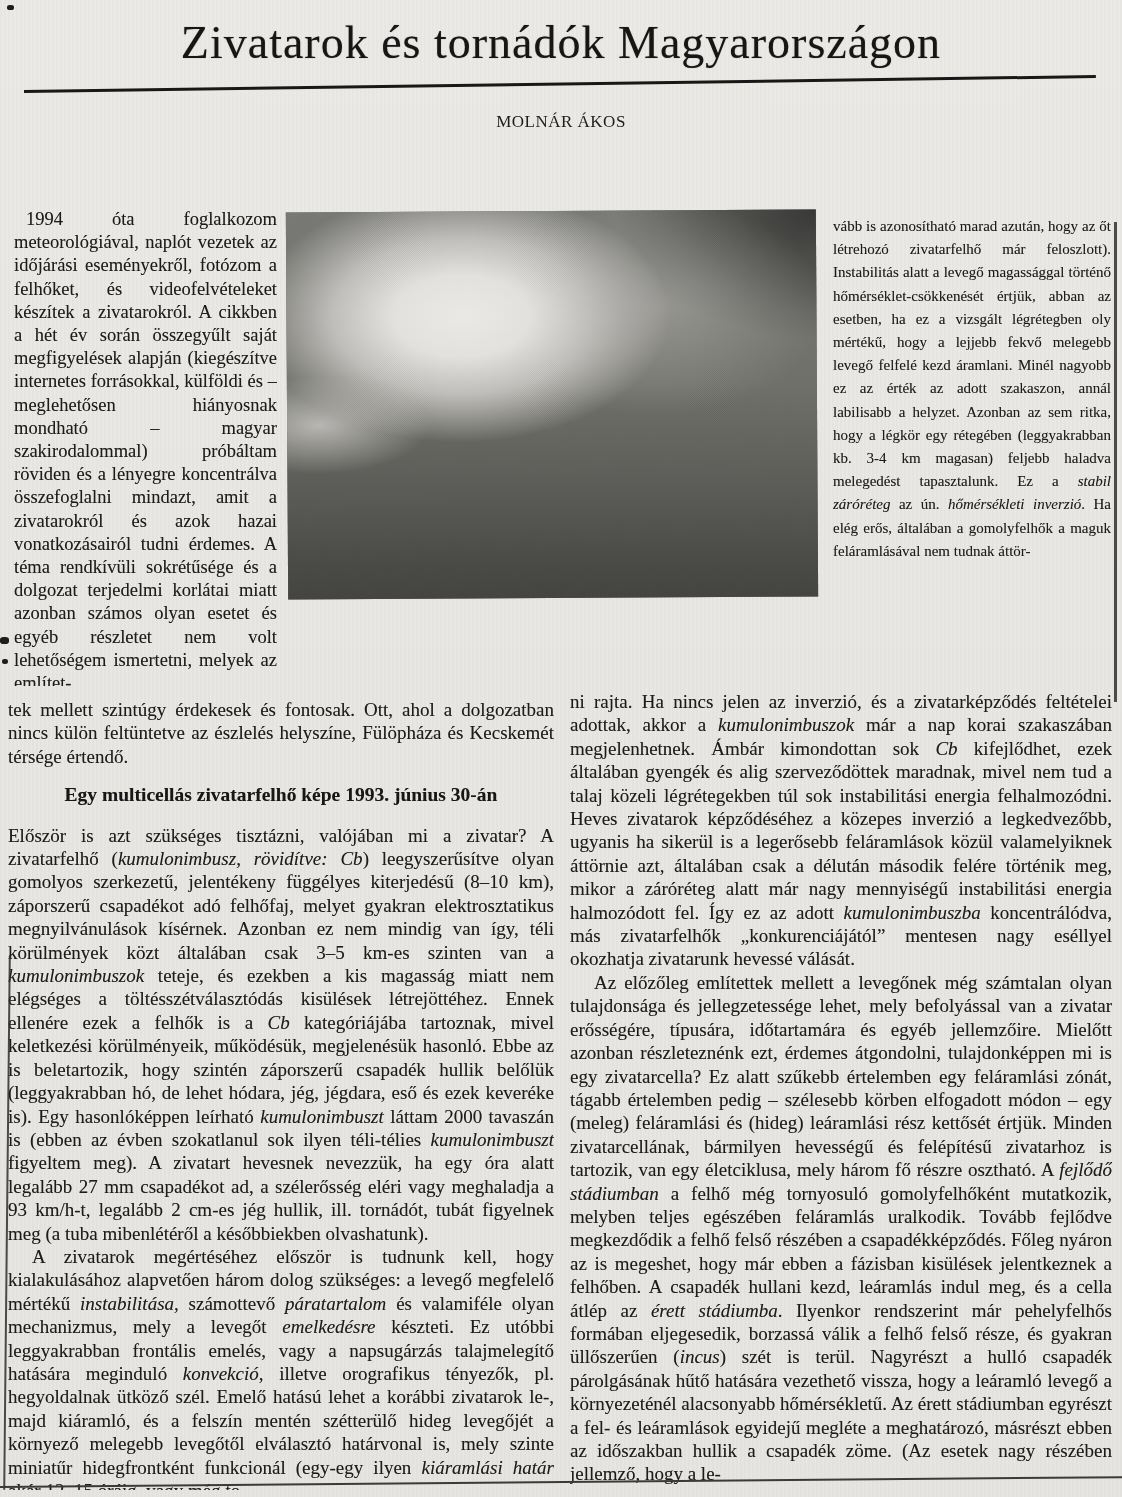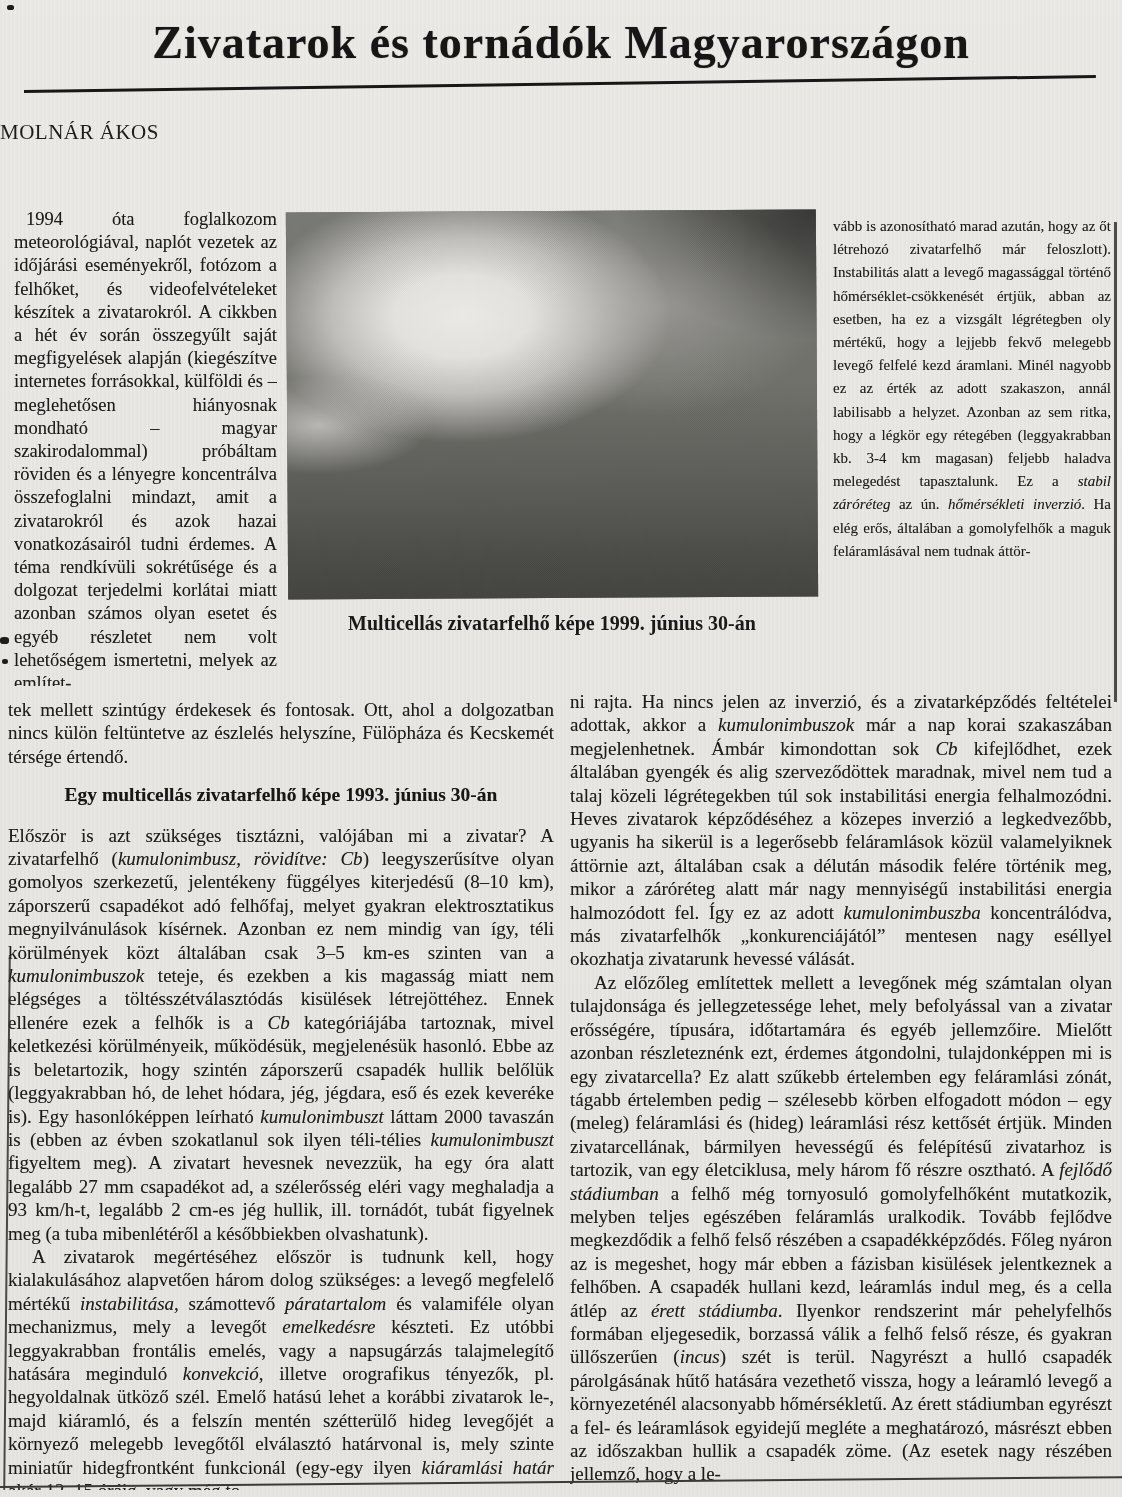--- a/index.html
+++ b/index.html
@@ -14,35 +14,36 @@
     background:
       repeating-linear-gradient(90deg, rgba(0,0,0,0.015) 0 2px, rgba(255,255,255,0.01) 2px 4px),
       linear-gradient(180deg,#eceae6 0%,#e8e7e3 40%,#e6e5e1 100%);
     overflow:hidden;
     color:#1c1c1c;
   }
   
   .title{
     position:absolute;left:0;top:16px;width:100%;
     text-align:center;
-    font-size:46px;font-weight:700;
+    font-size:46px;font-weight:400;
     letter-spacing:1px;
     margin:0;
     color:#161616;
     text-shadow:0 0 1px rgba(20,20,20,.45);
   }
   .title-rule{
     position:absolute;left:24px;top:90px;width:1072px;height:3px;
     background:#181818;
     transform:rotate(-0.8deg);
     transform-origin:left center;
   }
   .author{
-    position:absolute;left:0;top:120px;width:100%;
-    font-size:21px;letter-spacing:.5px;
+    position:absolute;left:0;top:112px;width:100%;
+    text-align:center;
+    font-size:17px;letter-spacing:.5px;
     color:#1d1d1d;
   }
   .affil{
     position:absolute;left:0;top:128px;width:100%;
     text-align:center;
     font-size:15.5px;
     color:#242424;
   }
   
   .photo{
@@ -120,21 +121,20 @@
 
 <div class="page">
 
   <h1 class="title">Zivatarok és tornádók Magyarországon</h1>
   <div class="title-rule"></div>
   <div class="author">MOLNÁR ÁKOS</div>
 
   <div class="photo">
     <div class="halftone"></div>
   </div>
-  <div class="caption">Multicellás zivatarfelhő képe 1999. június 30-án</div>
 
   <div class="col col-n1">
     <p class="ind1">1994 óta foglalkozom meteorológiával, naplót vezetek az időjárási eseményekről, fotózom a felhőket, és videofelvételeket készítek a zivatarokról. A cikkben a hét év során összegyűlt saját megfigyelések alapján (kiegészítve internetes forrásokkal, külföldi és – meglehetősen hiányosnak mondható – magyar szakirodalommal) próbáltam röviden és a lényegre koncentrálva összefoglalni mindazt, amit a zivatarokról és azok hazai vonatkozásairól tudni érdemes. A téma rendkívüli sokrétűsége és a dolgozat terjedelmi korlátai miatt azonban számos olyan esetet és egyéb részletet nem volt lehetőségem ismertetni, melyek az említet-</p>
   </div>
 
   <div class="col col-n2">
     <p>vább is azonosítható marad azután, hogy az őt létrehozó zivatarfelhő már feloszlott). Instabilitás alatt a levegő magassággal történő hőmérséklet-csökkenését értjük, abban az esetben, ha ez a vizsgált légrétegben oly mértékű, hogy a lejjebb fekvő melegebb levegő felfelé kezd áramlani. Minél nagyobb ez az érték az adott szakaszon, annál labilisabb a helyzet. Azonban az sem ritka, hogy a légkör egy rétegében (leggyakrabban kb. 3-4 km magasan) feljebb haladva melegedést tapasztalunk. Ez a <i>stabil záróréteg</i> az ún. <i>hőmérsékleti inverzió</i>. Ha elég erős, általában a gomolyfelhők a maguk feláramlásával nem tudnak áttör-</p>
   </div>
 
   <div class="col col-w1">

